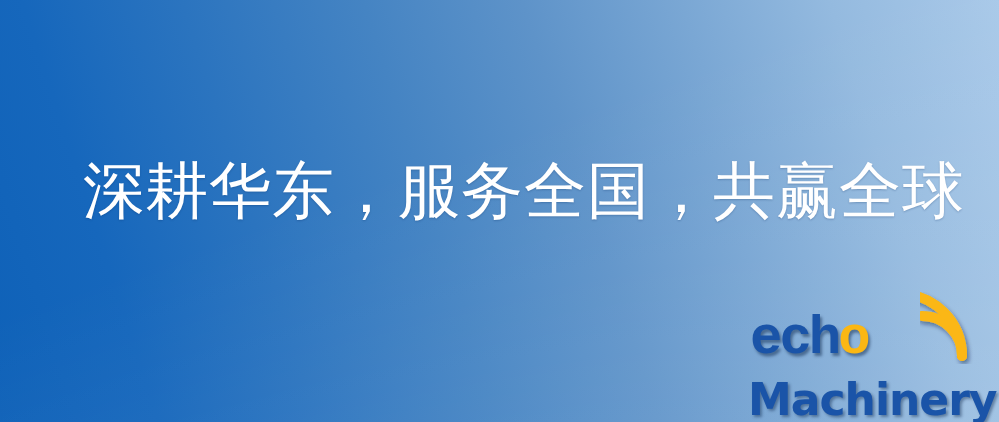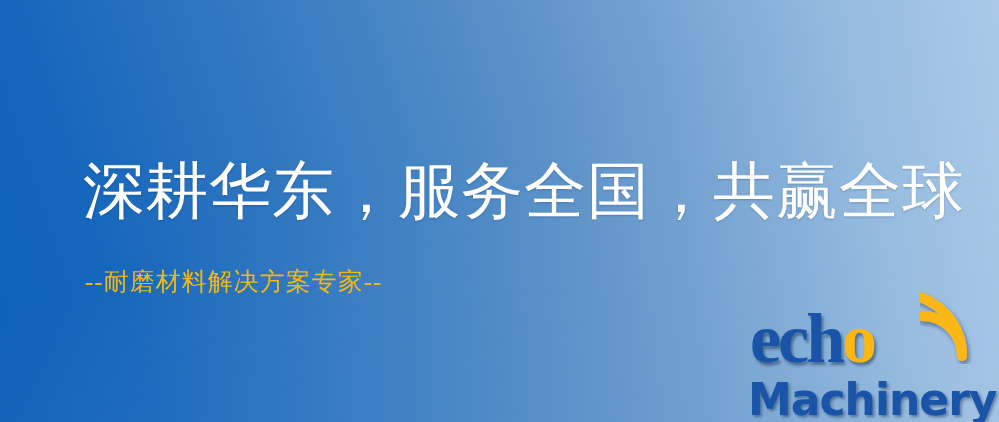--- a/index.html
+++ b/index.html
@@ -68,23 +68,23 @@
     left: 742px;
     top: 292px;
     width: 257px;
     height: 130px;
   }
 
   .logo-echo {
     position: absolute;
     left: 8px;
     top: 8px;
-    font-family: Liberation Serif, serif;
+    font-family: Liberation Mono, monospace;
     font-weight: bold;
-    font-size: 70px;
+    font-size: 54px;
     line-height: 78px;
     letter-spacing: -3px;
     white-space: nowrap;
   }
   .logo-echo .blue {
     color: #1a54a8;
     text-shadow: 2px 3px 3px rgba(0, 25, 60, 0.45);
   }
   .logo-echo .gold {
     color: #fbb713;
@@ -121,21 +121,20 @@
 </style>
 </head>
 <body>
 
 <div id="banner">
 
   <div id="banner-sheen"></div>
 
   <div id="headline">深耕华东，服务全国，共赢全球</div>
 
-  <div id="subtitle">--耐磨材料解决方案专家--</div>
 
   <div id="logo">
 
     <div class="logo-echo">
       <span class="blue">ech</span><span class="gold">o</span>
     </div>
 
     <div id="logo-waves">
       <svg width="79" height="72" viewBox="0 0 79 72" fill="none" xmlns="http://www.w3.org/2000/svg">
         <defs>

